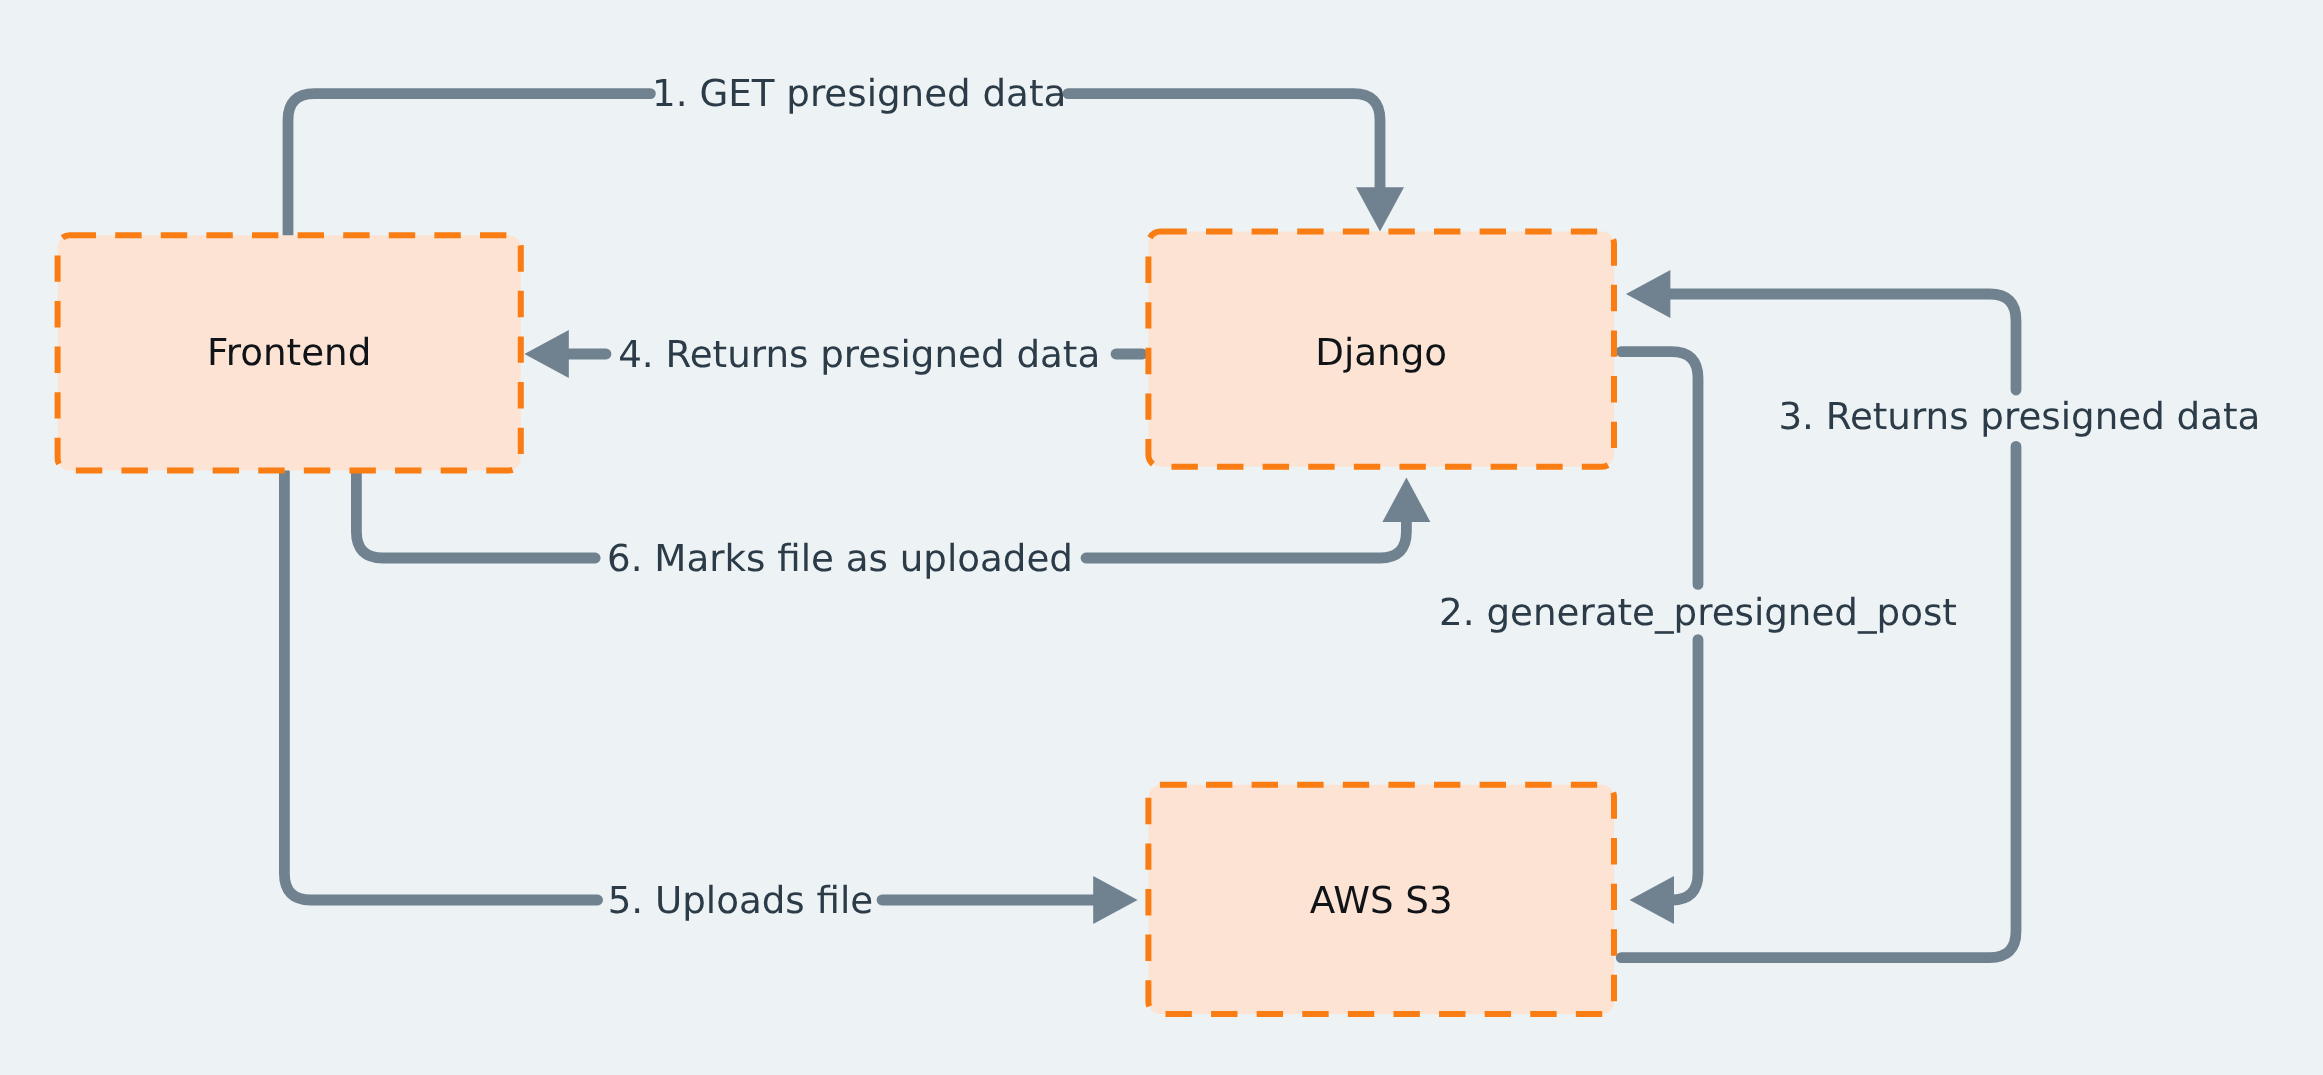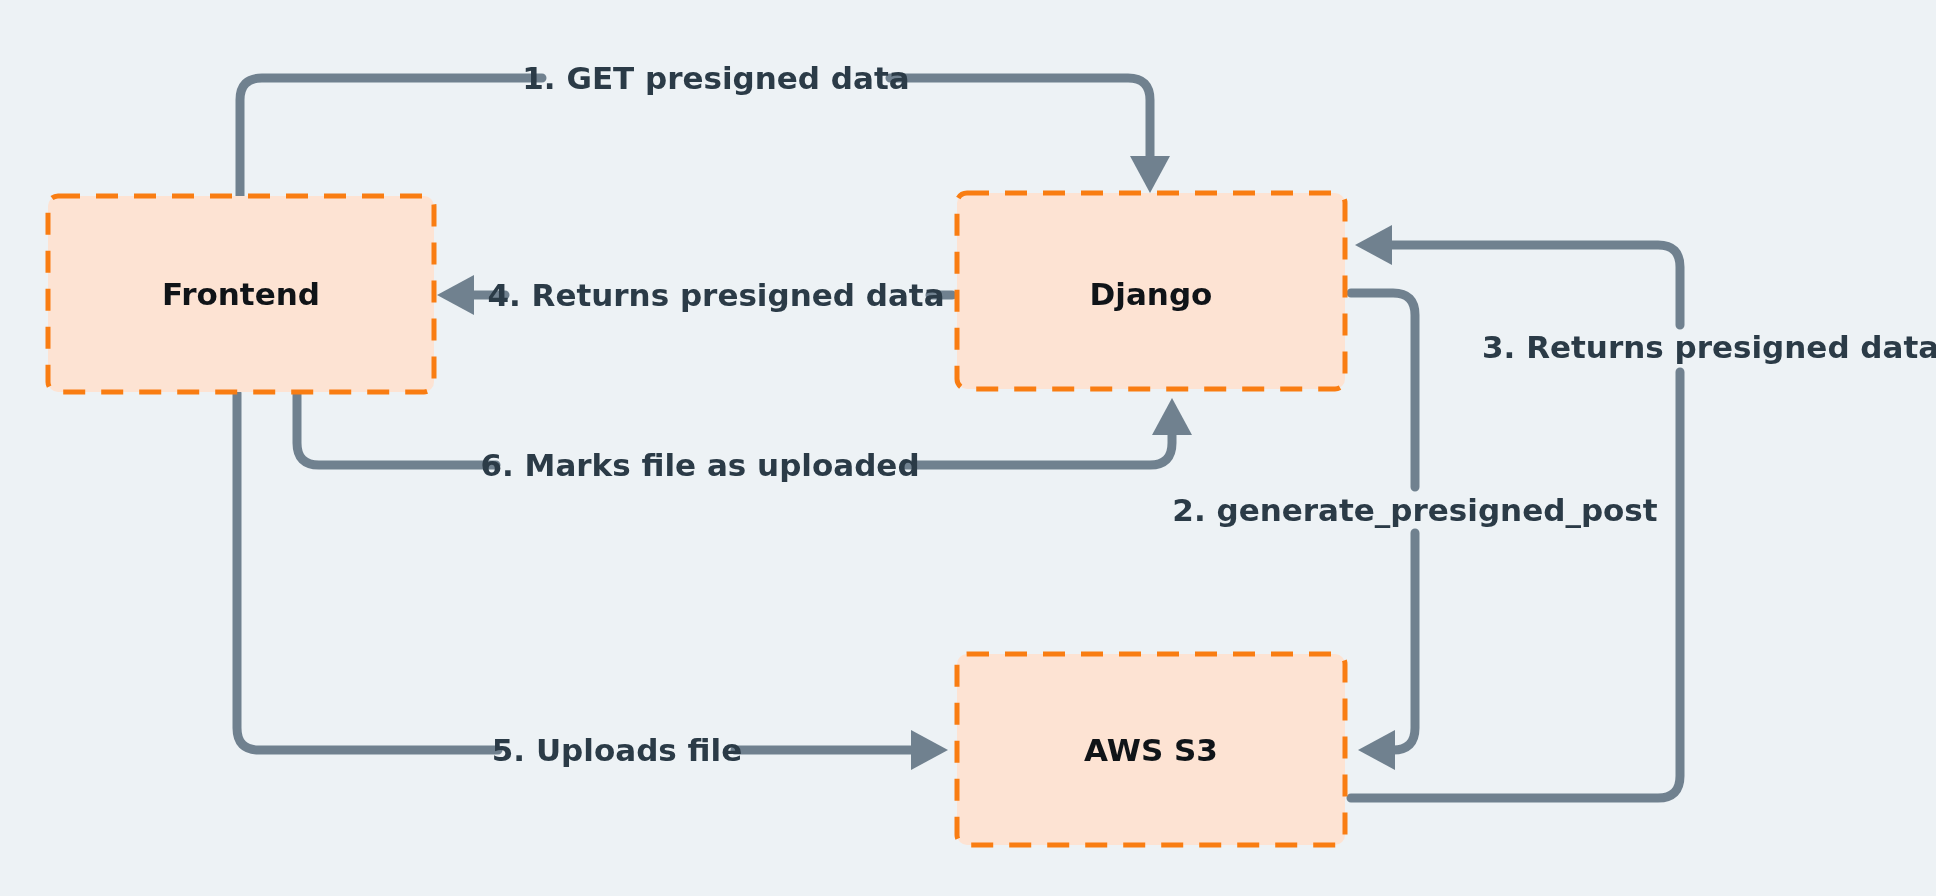--- a/index.html
+++ b/index.html
@@ -9,21 +9,20 @@
   }
   body {
     font-family: "DejaVu Sans", sans-serif;
   }
   #diagram-root {
     position: relative;
     width: 1936px;
     height: 896px;
     background: #edf2f5;
     overflow: hidden;
-    font-weight: bold;
   }
   svg.diagram-canvas {
     position: absolute;
     top: 0;
     left: 0;
     width: 1936px;
     height: 896px;
     display: block;
   }
   .node-rect {

